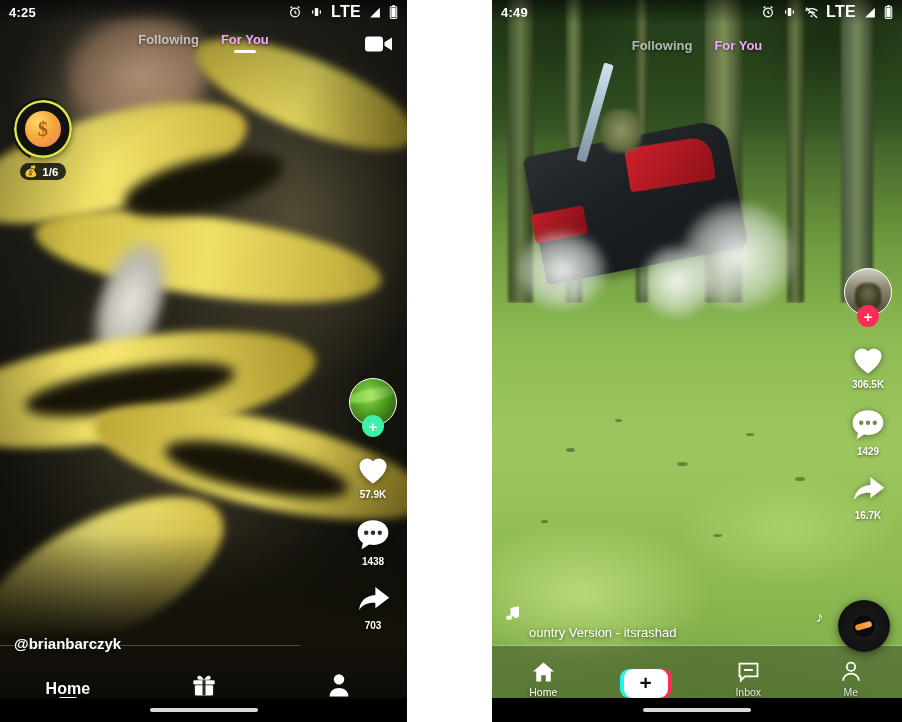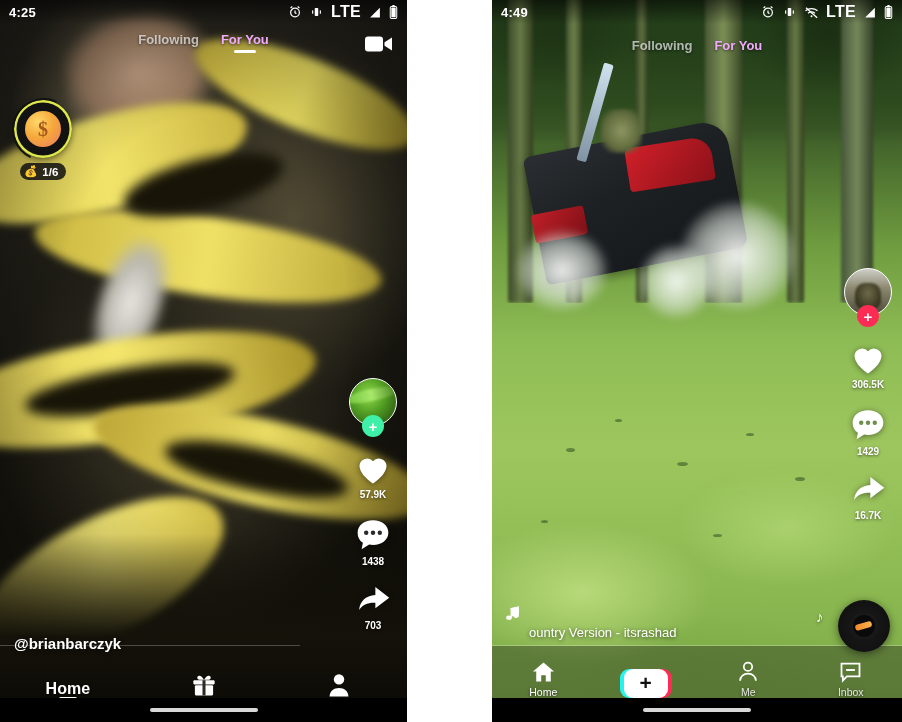--- a/index.html
+++ b/index.html
@@ -441,33 +441,33 @@
           <path d="M12 1.6 23 11h-3.4v10.4h-5.2v-6.4h-4.8v6.4H4.4V11H1Z"></path>
         </svg>
         <span class="nav-label">Home</span>
       </div>
       <div class="nav-item">
         <div class="plus-nav">
           <span>+</span>
         </div>
       </div>
       <div class="nav-item">
+        <svg width="23" height="22" viewBox="0 0 24 23" fill="none" stroke="#fff" stroke-width="1.9">
+          <path d="M2.6 2.8h18.8v13.2H8.2L4 20.4V16H2.6Z"></path>
+          <path d="M7.4 9.4h9.2" stroke-width="2"></path>
+        </svg>
+        <span class="nav-label dimmed">Inbox</span>
+      </div>
+      <div class="nav-item">
         <svg width="22" height="23" viewBox="0 0 24 24" fill="none" stroke="#fff" stroke-width="1.9">
           <circle cx="12" cy="6.8" r="4.6"></circle>
           <path d="M3.4 22.2c0-4.8 3.8-7.8 8.6-7.8s8.6 3 8.6 7.8"></path>
         </svg>
         <span class="nav-label dimmed">Me</span>
       </div>
-      <div class="nav-item">
-        <svg width="23" height="22" viewBox="0 0 24 23" fill="none" stroke="#fff" stroke-width="1.9">
-          <path d="M2.6 2.8h18.8v13.2H8.2L4 20.4V16H2.6Z"></path>
-          <path d="M7.4 9.4h9.2" stroke-width="2"></path>
-        </svg>
-        <span class="nav-label dimmed">Inbox</span>
-      </div>
     </div>
 
     <div class="homebar-area">
       <div class="homebar"></div>
     </div>
   </div>
 
 </div>
 
 </body></html>

